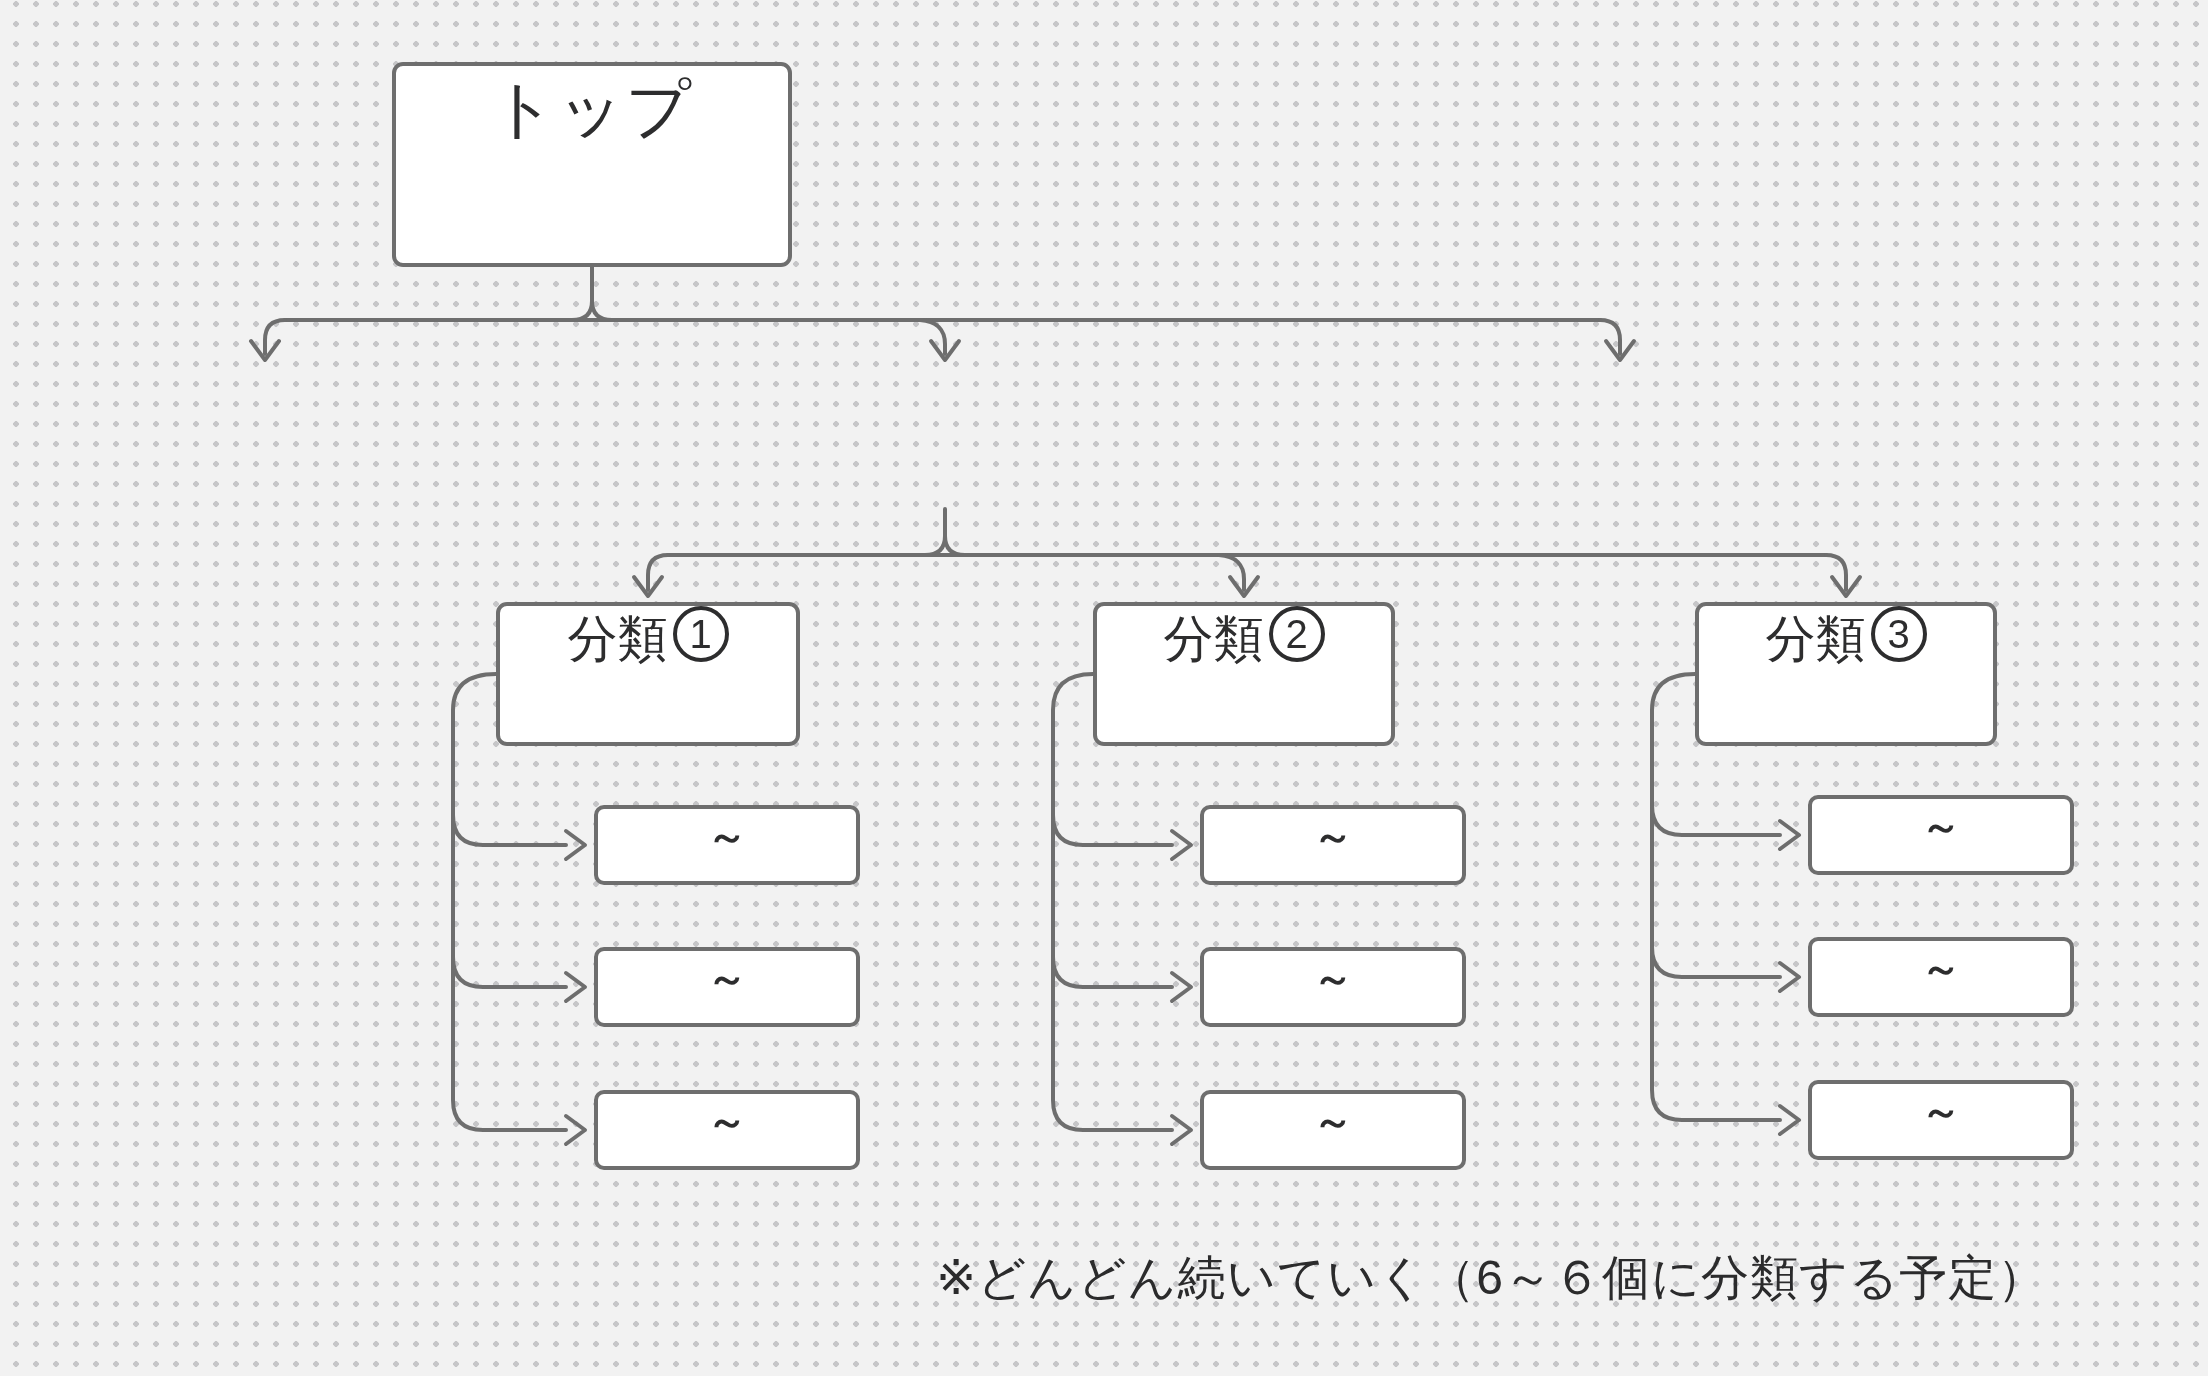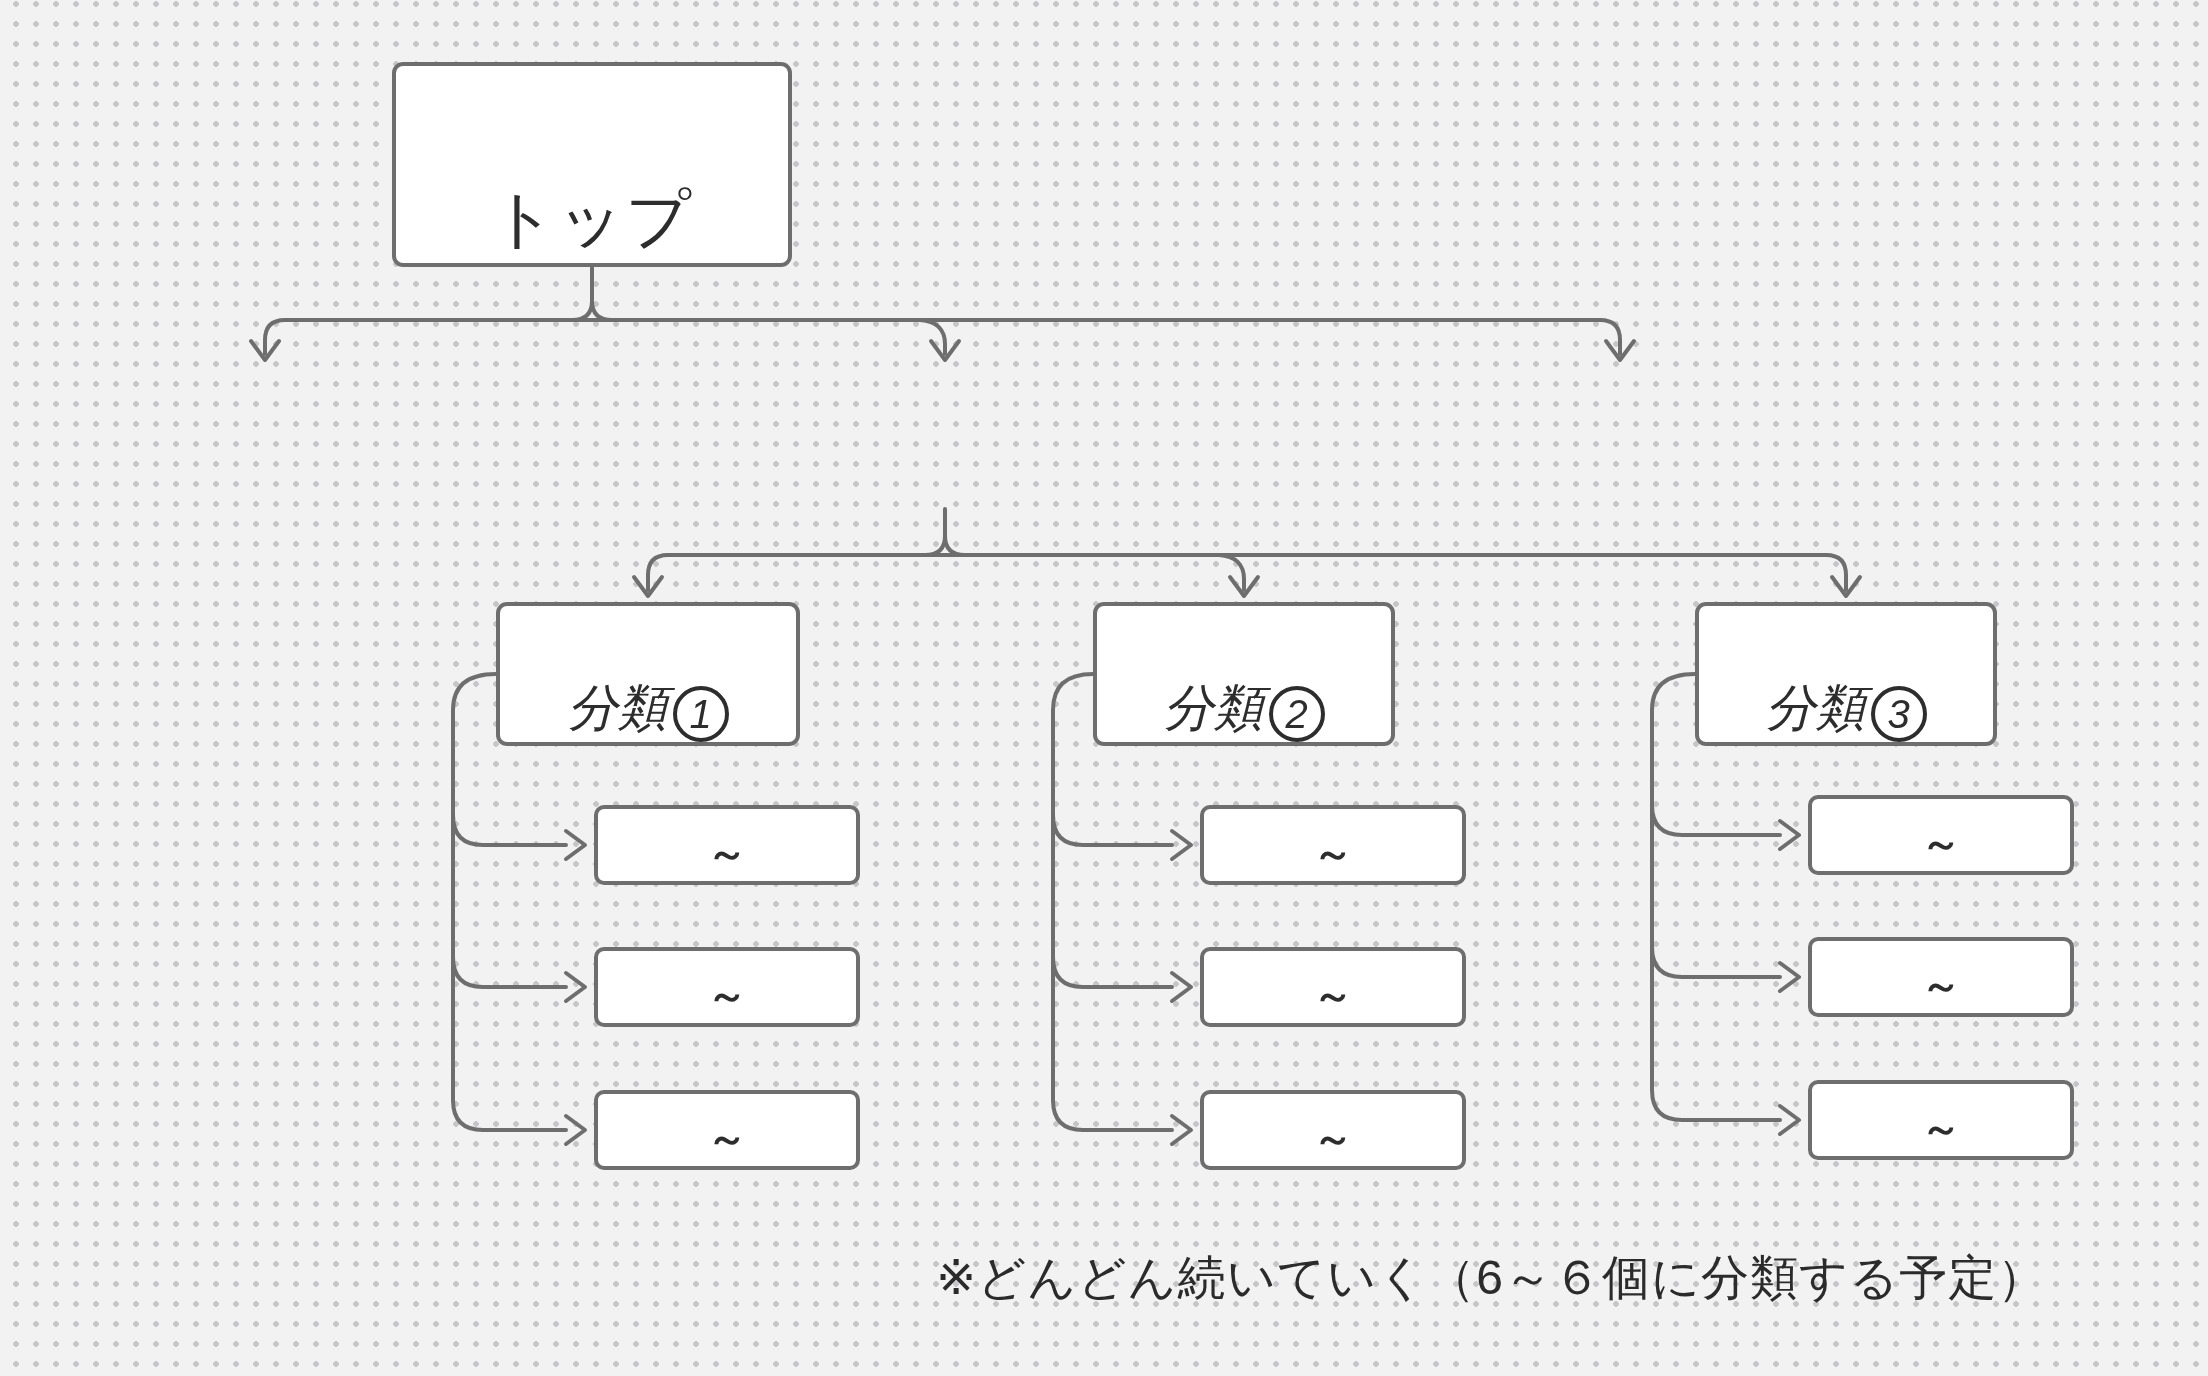--- a/index.html
+++ b/index.html
@@ -33,29 +33,29 @@
     stroke-width:4;
     stroke-linecap:round;
     stroke-linejoin:round;
   }
   .node{
     position:absolute;
     background:var(--node-fill);
     border:4px solid var(--stroke);
     border-radius:11px;
     display:flex;
-    align-items:flex-end;
+    align-items:flex-start;
     justify-content:center;
     color:var(--text);
     font-weight:500;
     white-space:nowrap;
   }
   .node.root{font-size:64px;font-weight:500;letter-spacing:2px;}
   .node.lvl1{font-size:50px;}
-  .node.cat{font-size:50px;font-style:italic;}
+  .node.cat{font-size:50px;}
   .node.leaf{font-size:40px;font-weight:700;border-radius:10px;}
   .circled-num{
     display:inline-flex;
     align-items:center;
     justify-content:center;
     width:56px;height:56px;
     border:4px solid var(--text);
     border-radius:50%;
     font-size:40px;
     font-weight:500;

